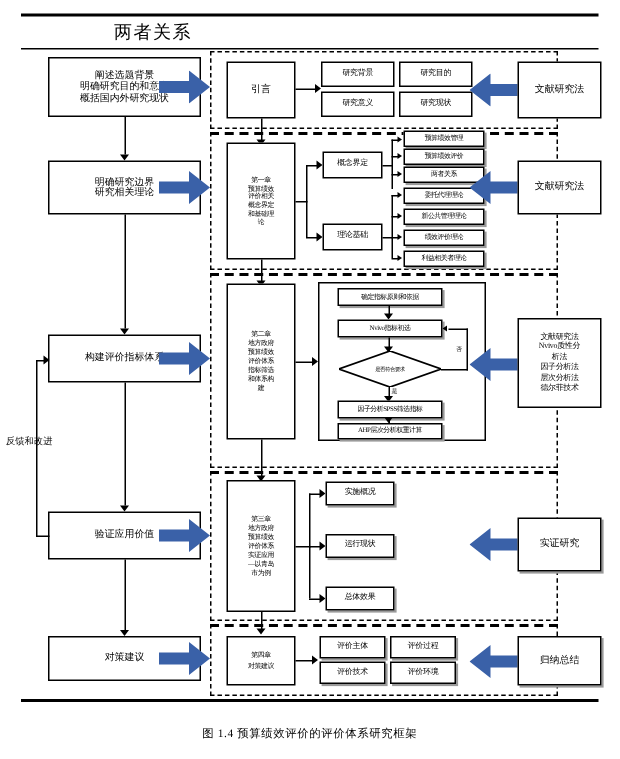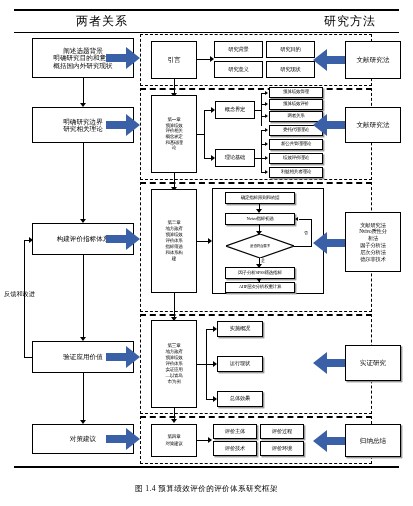--- a/index.html
+++ b/index.html
@@ -95,21 +95,20 @@
 </head>
 <body>
 
 <div class="sheet">
 
   <div class="rule rule-top"></div>
   <div class="rule rule-mid"></div>
   <div class="rule rule-bot"></div>
 
   <div class="col-head" id="head-goal">两者关系</div>
-  <div class="col-head" id="head-method">研究方法</div>
 
   <div class="dashbox" style="left:140px;top:34px;width:232px;height:52px;"></div>
   <div class="dashbox" style="left:140px;top:88px;width:232px;height:92px;border-top-width:2px;"></div>
   <div class="dashbox" style="left:140px;top:182px;width:232px;height:130px;border-top-width:2px;"></div>
   <div class="dashbox" style="left:140px;top:314px;width:232px;height:100px;border-top-width:2px;"></div>
   <div class="dashbox" style="left:140px;top:416px;width:232px;height:48px;border-top-width:2px;"></div>
 
   <div class="node thick mid vstack" style="left:32px;top:38px;width:102px;height:40px;">
     <span>阐述选题背景</span>
     <span>明确研究目的和意义</span>

